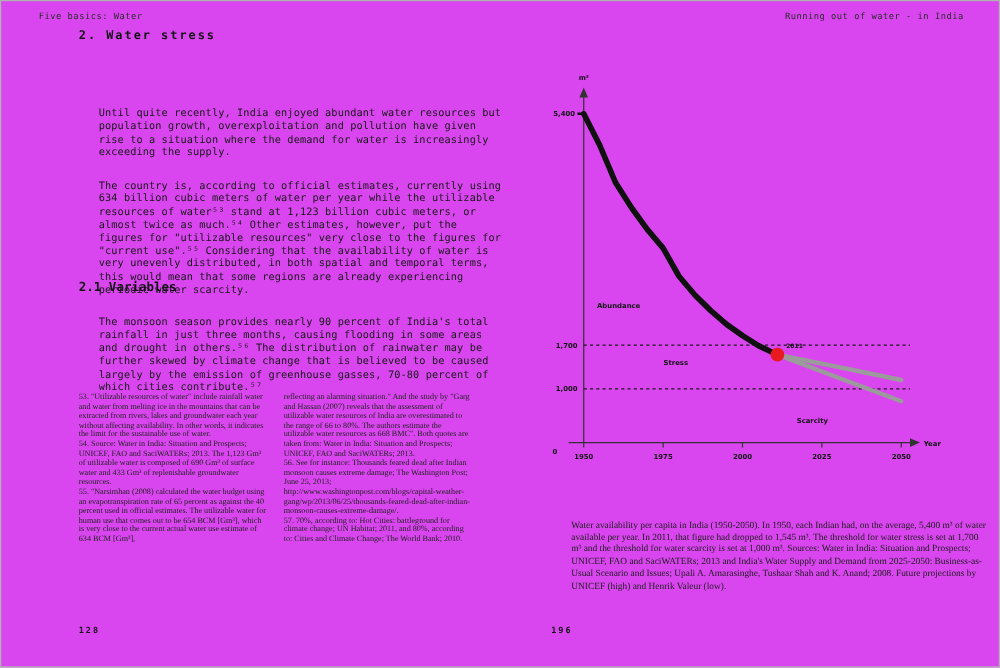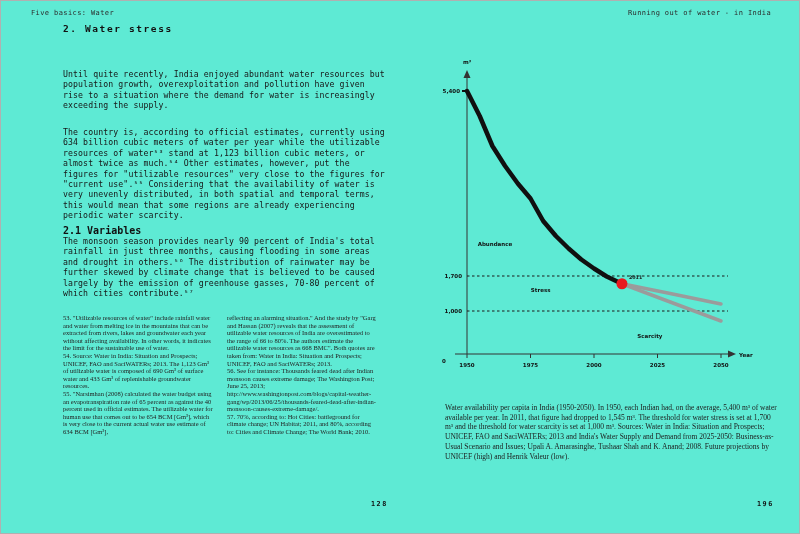--- a/index.html
+++ b/index.html
@@ -1,48 +1,48 @@
 <!DOCTYPE html>
 <html><head>
 <meta charset="utf-8">
 <style>
   html,body{margin:0;padding:0;background:#d6d6d6;}
   .spread{
     position:relative;width:798px;height:532px;margin:0 auto;
-    background:#5eead4;border:1px solid #b0b0b0;overflow:hidden;
+    background:#d946ef;border:1px solid #b0b0b0;overflow:hidden;
     font-family:"DejaVu Sans Mono", monospace;color:#1a1a1a;
   }
   .abs{position:absolute;}
   .running-header{font-size:7px;letter-spacing:.4px;color:#2b2b2b;}
   .hdr-left{left:30px;top:8px;}
   .hdr-right{right:28px;top:8px;text-align:left;}
   h1.section-heading{
     left:62px;top:22px;margin:0;font-size:9.5px;font-weight:bold;
     letter-spacing:1.6px;color:#111;
   }
   .bodypara{
-    left:62px;width:323px;margin:0;font-size:8.2px;line-height:10.4px;
+    left:62px;width:323px;margin:16px;font-size:8.2px;line-height:10.4px;
     letter-spacing:.1px;color:#161616;
   }
   #para-1{top:68px;}
   #para-2{top:126px;}
   h2.sub-heading{left:62px;top:224px;margin:0;font-size:10px;font-weight:bold;color:#111;}
   #para-3{top:235px;}
   .footnotes{
     left:62px;top:313px;width:325px;display:flex;gap:12px;
     font-family:"Liberation Serif", serif;font-size:6.5px;line-height:7.6px;color:#222;
   }
   .fncol{width:152px;}
   .fncol p{margin:0;overflow-wrap:anywhere;}
-  .pagenum{font-size:6.8px;font-weight:bold;letter-spacing:1.6px;color:#111;text-align:right;}
+  .pagenum{font-size:6.8px;font-weight:bold;letter-spacing:1.6px;color:#111;text-align:left;}
   #pagenum-left{left:62px;top:499px;width:325px;}
   #pagenum-right{left:440px;top:499px;width:333px;}
   .chart-wrap{left:430px;top:48px;width:335px;height:345px;}
   .chart-caption{
-    left:440px;top:398px;width:334px;margin:4px;
+    left:440px;top:398px;width:334px;margin:16px;
     font-family:"Liberation Serif", serif;font-size:7.5px;line-height:9.7px;color:#1c1c1c;
   }
   .t-bold{font:bold 5.5px "DejaVu Sans", sans-serif;fill:#111;}
   .t-tiny{font:bold 4.8px "DejaVu Sans", sans-serif;fill:#111;}
 </style>
 </head>
 <body>
 
 <div class="spread">
 

